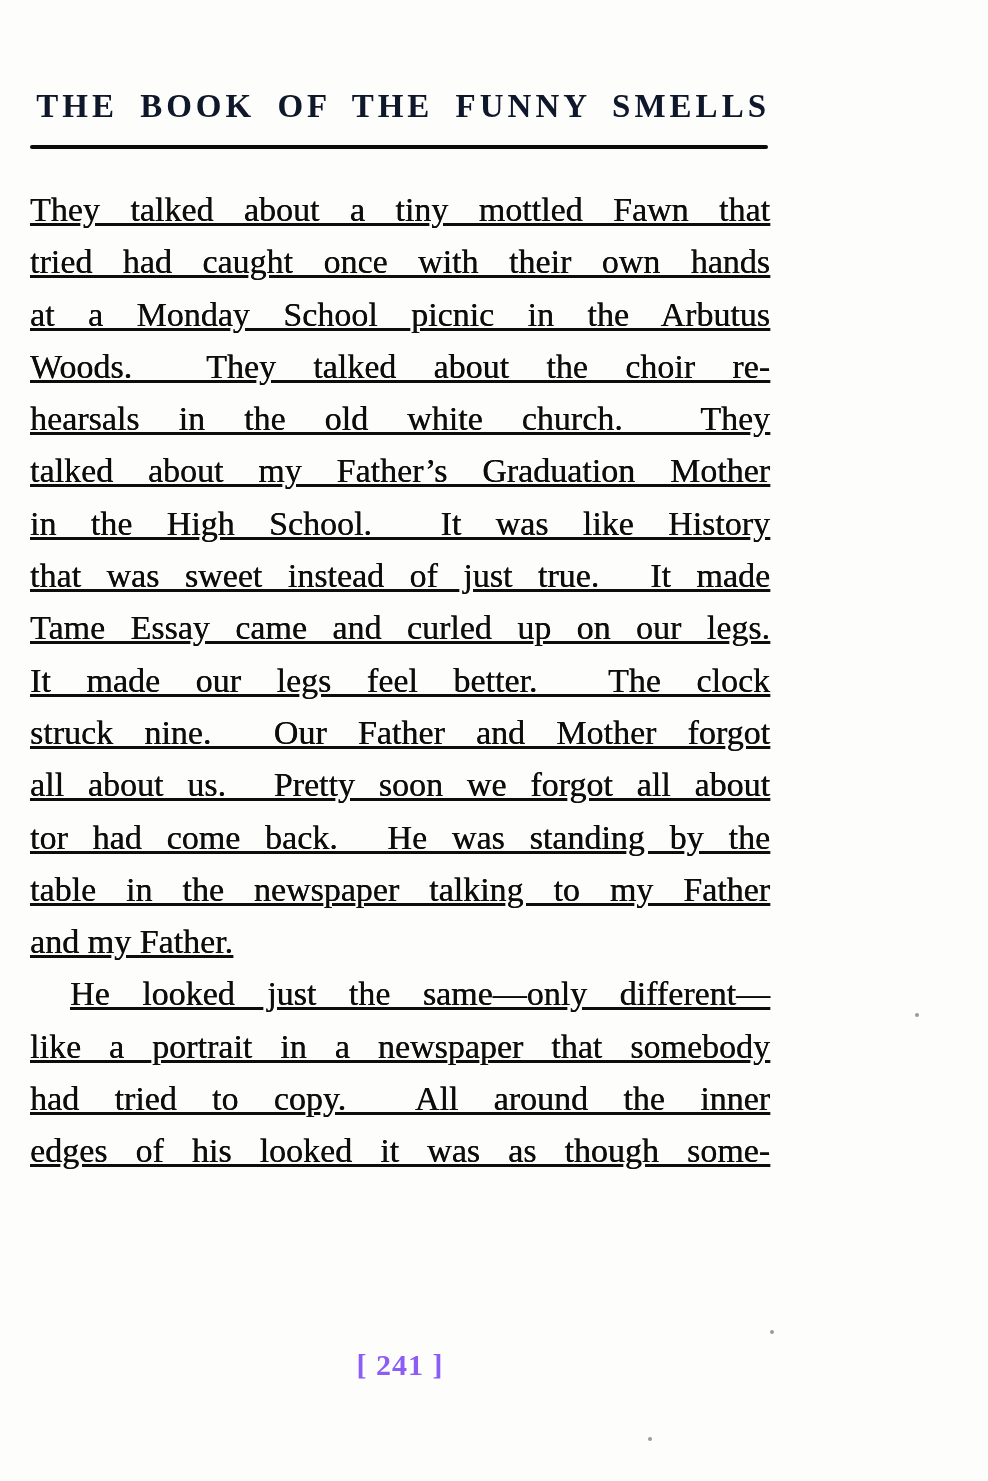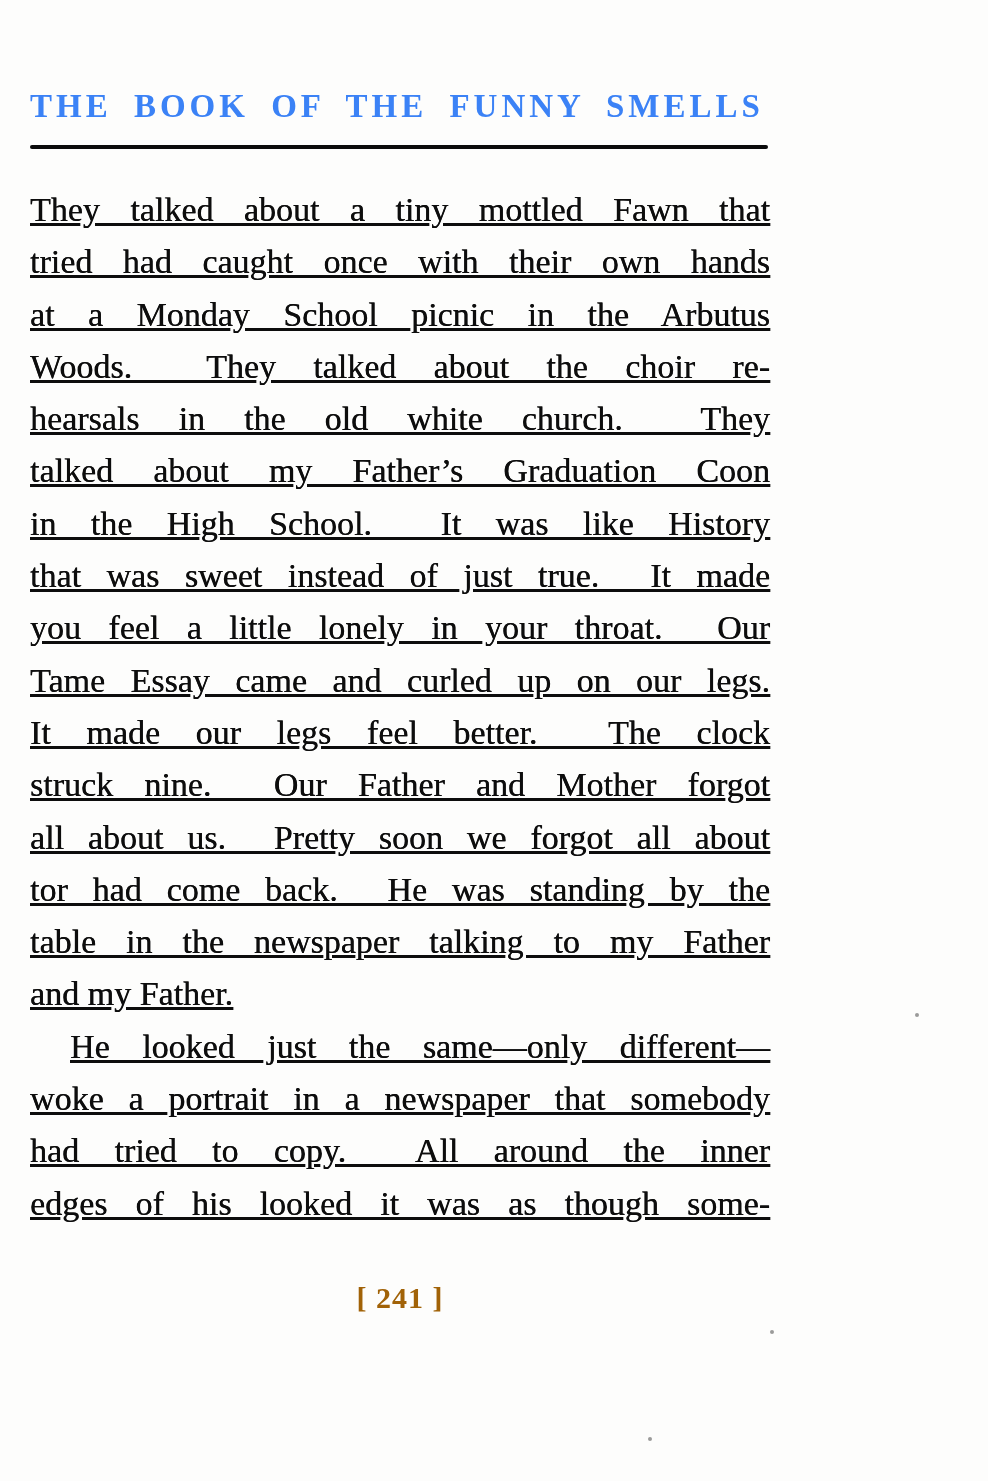--- a/index.html
+++ b/index.html
@@ -15,27 +15,27 @@
     background: #fdfdfc;
     overflow: hidden;
     font-family: "Liberation Serif", serif;
     color: #0d0d0d;
   }
   .running-header {
     position: absolute;
     top: 88px;
     left: 30px;
     width: 740px;
-    text-align: left;
+    text-align: right;
     font-size: 33px;
     font-weight: bold;
     letter-spacing: 4px;
     word-spacing: 10px;
     white-space: nowrap;
-    color: #3b82f6;
+    color: #0f172a;
   }
   .header-rule {
     position: absolute;
     top: 145px;
     left: 30px;
     width: 738px;
     height: 4px;
     background: #0b0b0b;
     border-radius: 2px;
   }
@@ -55,28 +55,28 @@
     text-decoration: underline;
   }
   .line.no-justify {
     text-align-last: left;
   }
   .line.indent {
     text-indent: 40px;
   }
   .page-number {
     position: absolute;
-    top: 1281px;
+    top: 1348px;
     left: 30px;
     width: 740px;
     text-align: center;
     font-size: 30px;
     font-weight: bold;
     letter-spacing: 1px;
-    color: #a16207;
+    color: #8b5cf6;
   }
   .speck {
     position: absolute;
     background: #5a5a58;
     border-radius: 50%;
     width: 4px;
     height: 4px;
     opacity: 0.6;
   }
 </style>
@@ -88,33 +88,32 @@
   <div class="running-header">THE BOOK OF THE FUNNY SMELLS</div>
 
   <div class="header-rule"></div>
 
   <div class="body-text">
       <div class="line">They talked about a tiny mottled Fawn that</div>
       <div class="line">tried had caught once with their own hands</div>
       <div class="line">at a Monday School picnic in the Arbutus</div>
       <div class="line">Woods.&nbsp; They talked about the choir re-</div>
       <div class="line">hearsals in the old white church.&nbsp; They</div>
-      <div class="line">talked about my Father’s Graduation Coon</div>
+      <div class="line">talked about my Father’s Graduation Mother</div>
       <div class="line">in the High School.&nbsp; It was like History</div>
       <div class="line">that was sweet instead of just true.&nbsp; It made</div>
-      <div class="line">you feel a little lonely in your throat.&nbsp; Our</div>
       <div class="line">Tame Essay came and curled up on our legs.</div>
       <div class="line">It made our legs feel better.&nbsp; The clock</div>
       <div class="line">struck nine.&nbsp; Our Father and Mother forgot</div>
       <div class="line">all about us.&nbsp; Pretty soon we forgot all about</div>
       <div class="line">tor had come back.&nbsp; He was standing by the</div>
       <div class="line">table in the newspaper talking to my Father</div>
       <div class="line no-justify">and my Father.</div>
       <div class="line indent">He looked just the same—only different—</div>
-      <div class="line">woke a portrait in a newspaper that somebody</div>
+      <div class="line">like a portrait in a newspaper that somebody</div>
       <div class="line">had tried to copy.&nbsp; All around the inner</div>
       <div class="line">edges of his looked it was as though some-</div>
     </div>
 
   <div class="page-number">[ 241 ]</div>
 
   <div class="speck" style="left:915px; top:1013px;"></div>
   <div class="speck" style="left:770px; top:1330px;"></div>
   <div class="speck" style="left:648px; top:1437px;"></div>
 

